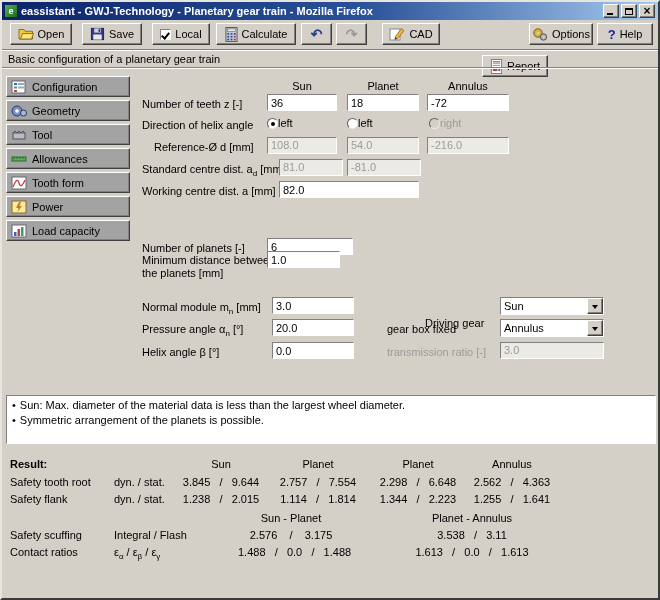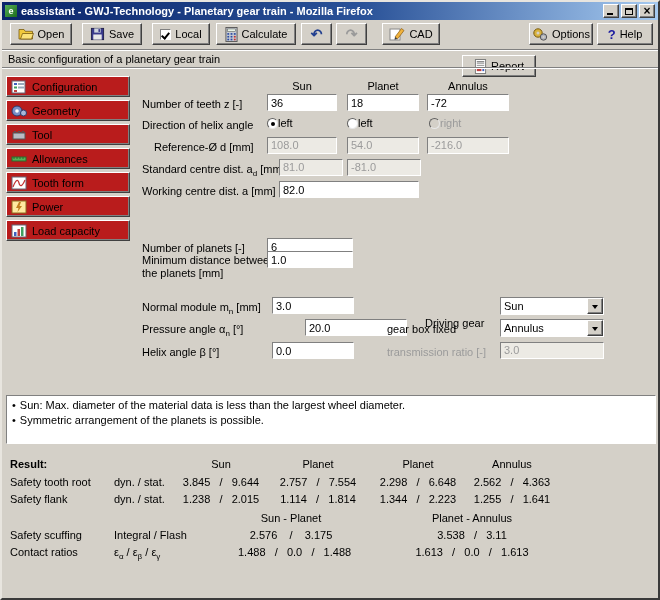--- a/index.html
+++ b/index.html
@@ -33,21 +33,21 @@
   .ico { display: flex; align-items: center; flex: 0 0 auto; }
   .arrow-glyph { font-size: 14px; line-height: 1; color: #23408f; font-weight: bold; }
   .dis-glyph { color: #9a9a9a; }
   .help-glyph { font-size: 13px; font-weight: bold; color: #1a1aa0; }
 
   .groove { position: absolute; left: 0; width: 656px; height: 2px;
             border-top: 1px solid #808080; border-bottom: 1px solid #fff; }
   .heading { position: absolute; left: 6px; top: 51px; }
 
   
-  .sbtn { position: absolute; left: 4px; width: 124px; height: 21px; background: #b91c1c;
+  .sbtn { position: absolute; left: 4px; width: 124px; height: 21px; background: #a3a3a3;
           border: 1px solid; border-color: #fff #404040 #404040 #fff;
           box-shadow: inset -1px -1px 0 #808080; display: flex; align-items: center;
           gap: 5px; padding: 0 4px; font-size: 11px; }
 
   
   .flabel { position: absolute; white-space: nowrap; }
   sub { font-size: 8px; }
   .dis-text { color: #9b9b9b; }
   .colhead { position: absolute; top: 78px; text-align: center; }
   .field { position: absolute; height: 17px; background: #fff; border: 1px solid;
@@ -165,21 +165,21 @@
     <div class="tbtn" style="left:380px;width:58px;">
       <span class="ico">
         <svg width="16" height="14" viewBox="0 0 16 14">
             <rect x="1" y="2" width="10" height="11" fill="#fff" stroke="#888"></rect>
             <path d="M6 10 L12.5 1.5 L15 3.5 L8.5 12 Z" fill="#f0b23c" stroke="#8a5a10" stroke-width="0.7"></path>
             <path d="M6 10 L8.5 12 L5.5 12.8 Z" fill="#3a3a3a"></path>
           </svg>
       </span>
       <span>CAD</span>
     </div>
-    <div class="tbtn" style="left:460px;width:74px;margin-top:32px;">
+    <div class="tbtn" style="left:480px;width:66px;margin-top:32px;">
       <span class="ico">
         <svg width="13" height="15" viewBox="0 0 14 16">
             <rect x="1.5" y="0.5" width="11" height="15" fill="#fff" stroke="#777"></rect>
             <rect x="3" y="2.5" width="8" height="1" fill="#444"></rect>
             <rect x="3" y="4.5" width="8" height="1" fill="#999"></rect>
             <rect x="3" y="6.5" width="8" height="1" fill="#999"></rect>
             <rect x="3" y="9" width="5" height="4" fill="#c04040"></rect>
             <rect x="9" y="9" width="2" height="4" fill="#4060c0"></rect>
           </svg>
       </span>
@@ -309,34 +309,34 @@
   <div class="field dis" style="left:277px;top:157px;width:64px;">81.0</div>
   <div class="field dis" style="left:345px;top:157px;width:74px;">-81.0</div>
 
   <div class="flabel" style="left:140px;top:183px;">Working centre dist. a [mm]</div>
   <input class="field" style="left: 277px; top: 179px; width: 140px;" value="82.0">
 
   <div class="flabel" style="left:140px;top:240px;">Number of planets [-]</div>
   <input class="field" style="left: 265px; top: 236px; width: 86px;" value="6">
 
   <div class="flabel" style="left:140px;top:252px;line-height:13px;"><span>Minimum distance between</span><br><span>the planets [mm]</span></div>
-  <input class="field" style="left: 265px; top: 249px; width: 86px;" value="1.0">
+  <input class="field" style="left: 265px; top: 249px; width: 73px;" value="1.0">
 
   <div class="flabel" style="left:140px;top:299px;"><span>Normal module m</span><sub>n</sub><span> [mm]</span></div>
   <input class="field" style="left: 270px; top: 295px; width: 82px;" value="3.0">
   <div class="flabel" style="left:385px;top:315px;padding-left:38px;">Driving gear</div>
   <div class="dropdown" style="left:498px;top:295px;width:104px;">
     <span class="dd-value">Sun</span>
     <span class="dd-btn">
         <span class="arr-down"></span>
       </span>
   </div>
 
   <div class="flabel" style="left:140px;top:321px;"><span>Pressure angle α</span><sub>n</sub><span> [°]</span></div>
-  <input class="field" style="left: 270px; top: 317px; width: 102px; margin-left: 33px;" value="20.0">
+  <input class="field" style="left: 270px; top: 317px; width: 82px;" value="20.0">
   <div class="flabel" style="left:385px;top:321px;">gear box fixed</div>
   <div class="dropdown" style="left:498px;top:317px;width:104px;">
     <span class="dd-value">Annulus</span>
     <span class="dd-btn">
         <span class="arr-down"></span>
       </span>
   </div>
 
   <div class="flabel" style="left:140px;top:344px;">Helix angle β [°]</div>
   <input class="field" style="left: 270px; top: 340px; width: 82px;" value="0.0">

